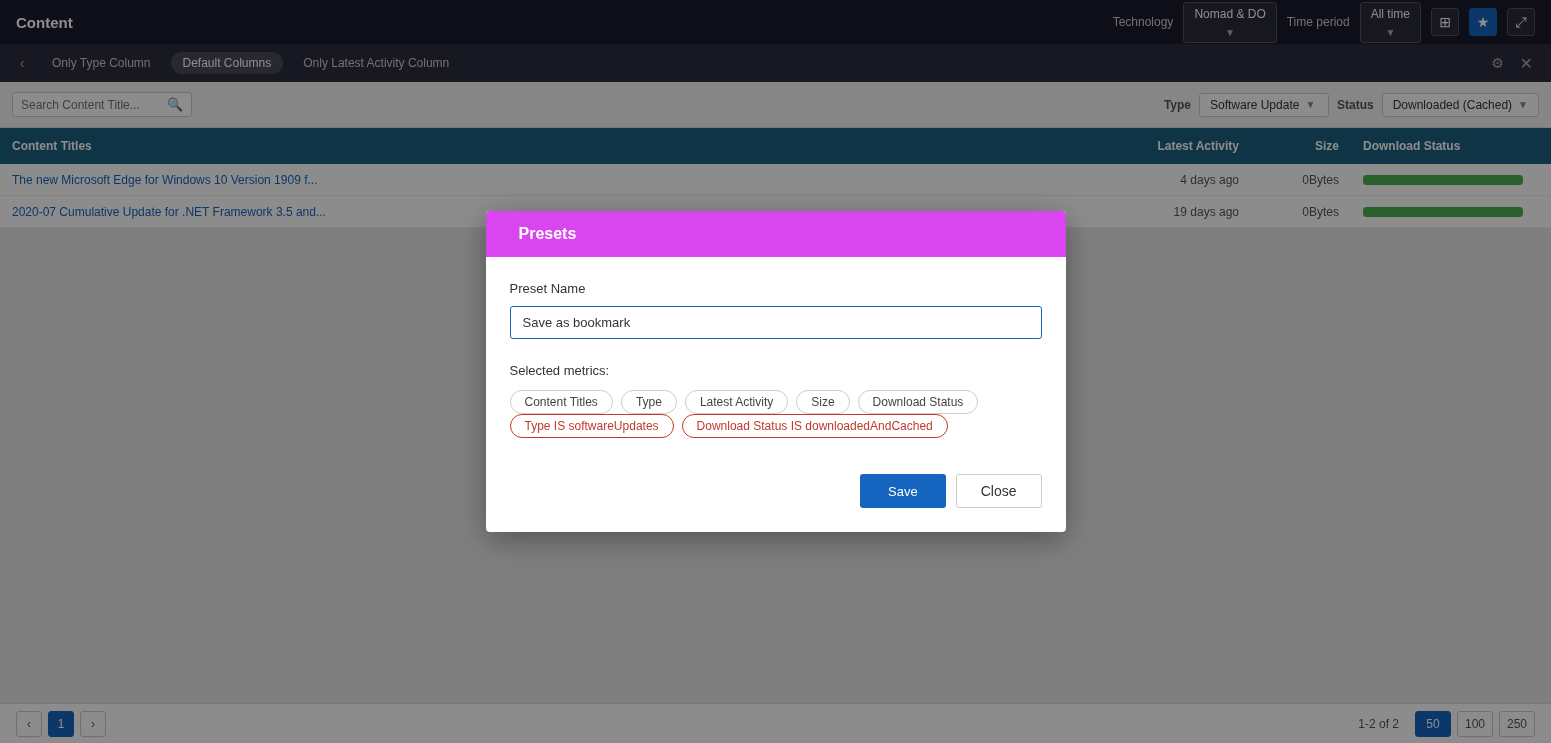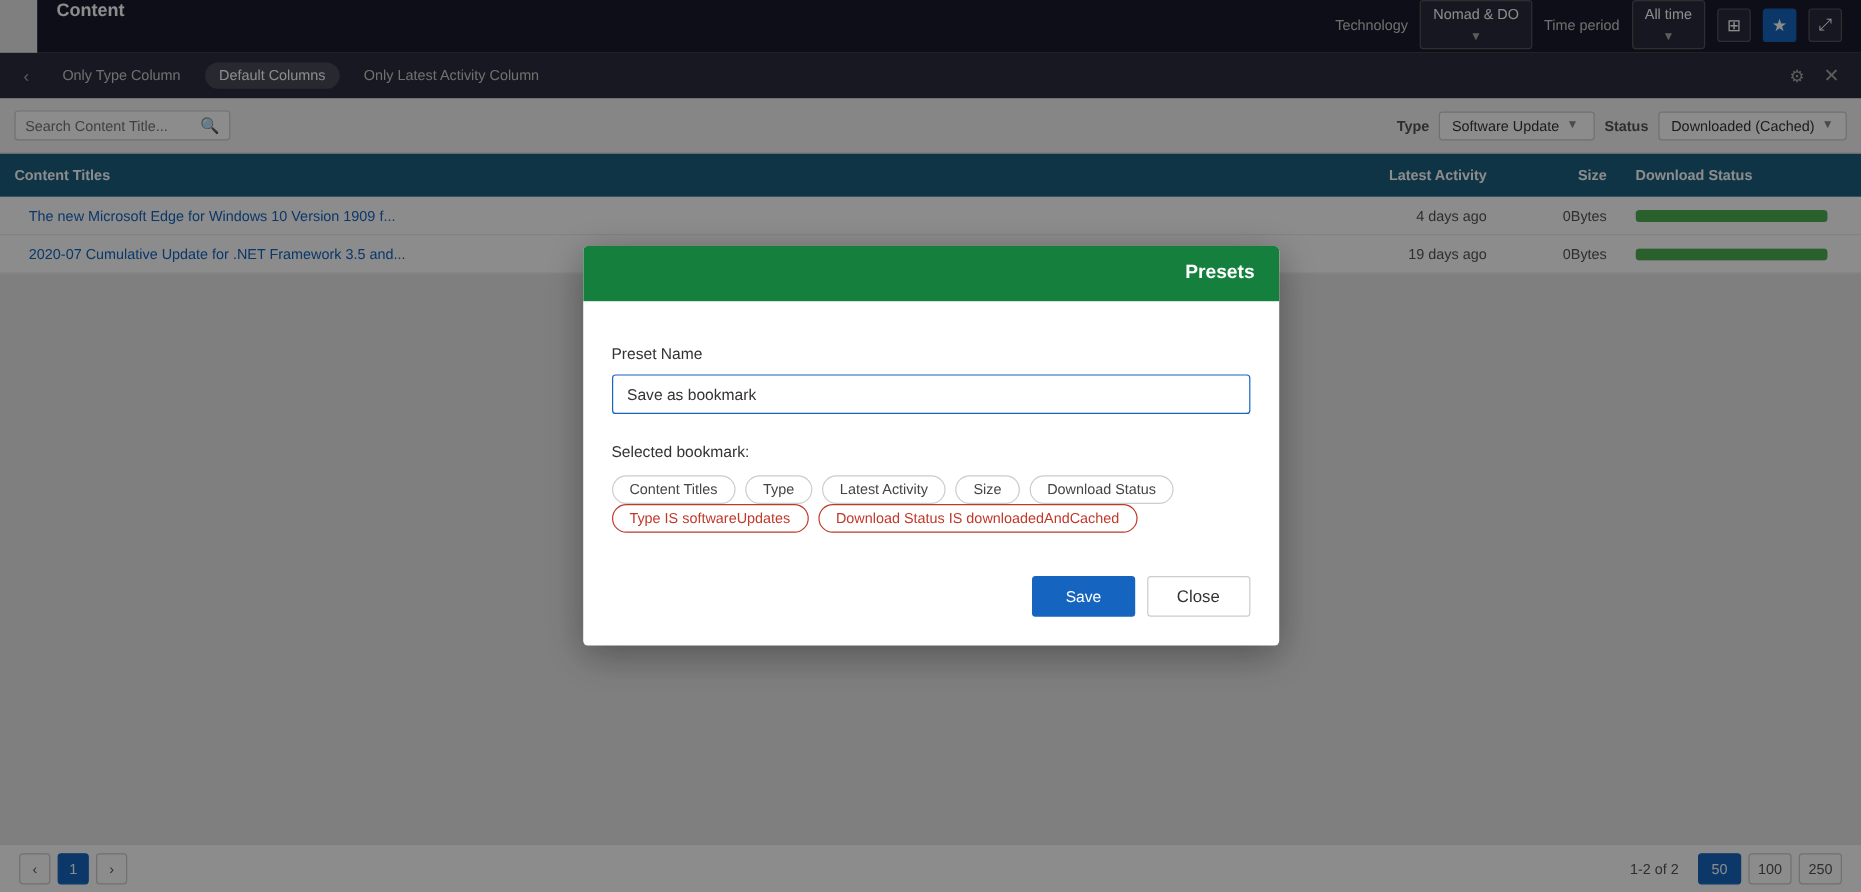--- a/index.html
+++ b/index.html
@@ -3,25 +3,24 @@
   <meta charset="utf-8">
   <style>
     * { box-sizing: border-box; margin: 0; padding: 0; }
     body { font-family: -apple-system, BlinkMacSystemFont, 'Segoe UI', Arial, sans-serif; font-size: 13px; background: #e8e8e8; overflow: hidden; width: 1551px; height: 743px; }
 
     
     .top-header {
       background: #1a1a2e;
       height: 44px;
       display: flex;
-      align-items: flex-start;
+      align-items: center;
       padding: 0 16px;
       color: #fff;
       gap: 8px;
-      margin-left: 31px;
     }
     .top-header .app-title { font-size: 15px; font-weight: 600; color: #fff; flex: none; }
     .top-header .spacer { flex: 1; }
     .header-controls { display: flex; align-items: center; gap: 10px; }
     .header-label { color: #ccc; font-size: 12px; }
     .header-dropdown {
       background: #2a2a3e;
       border: 1px solid #555;
       color: #fff;
       padding: 4px 10px;
@@ -136,21 +135,20 @@
     .th-latest-activity { width: 180px; justify-content: flex-end; }
     .th-size { width: 100px; justify-content: flex-end; }
     .th-download-status { width: 200px; justify-content: flex-start; }
 
     .table-row {
       background: #fff;
       display: flex;
       align-items: center;
       border-bottom: 1px solid #eee;
       height: 32px;
-      padding-left: 12px;
     }
     .td {
       padding: 0 12px;
       font-size: 12px;
       color: #333;
       height: 100%;
       display: flex;
       align-items: center;
     }
     .td-content-title { flex: 1; min-width: 0; overflow: hidden; text-overflow: ellipsis; white-space: nowrap; color: #1565c0; }
@@ -173,29 +171,28 @@
 
     
     .modal {
       background: #fff;
       border-radius: 4px;
       width: 580px;
       overflow: hidden;
       box-shadow: 0 8px 32px rgba(0,0,0,0.35);
     }
     .modal-header {
-      background: #15803d;
-      padding: 14px 20px;
+      background: #d946ef;
+      padding: 14px 33px;
       color: #fff;
       font-size: 16px;
       font-weight: 600;
-      text-align: right;
     }
     .modal-body {
-      padding: 36px 24px 16px 24px;
+      padding: 24px 24px 16px 24px;
     }
     .modal-field-label {
       font-size: 13px;
       color: #333;
       font-weight: 500;
       margin-bottom: 10px;
     }
     .modal-input {
       width: 100%;
       border: 1.5px solid #1565c0;
@@ -415,21 +412,21 @@
 
 <div class="overlay">
   <div class="modal">
     <div class="modal-header">
       <span>Presets</span>
     </div>
     <div class="modal-body">
       <div class="modal-field-label">Preset Name</div>
       <input class="modal-input" type="text" value="Save as bookmark" style="">
 
-      <div class="modal-section-label">Selected bookmark:</div>
+      <div class="modal-section-label">Selected metrics:</div>
       <div class="chips-row">
         <div class="chip"><span>Content Titles</span></div>
         <div class="chip"><span>Type</span></div>
         <div class="chip"><span>Latest Activity</span></div>
         <div class="chip"><span>Size</span></div>
         <div class="chip"><span>Download Status</span></div>
       </div>
 
       <div class="chips-row">
         <div class="chip filter-chip"><span>Type IS softwareUpdates</span></div>

